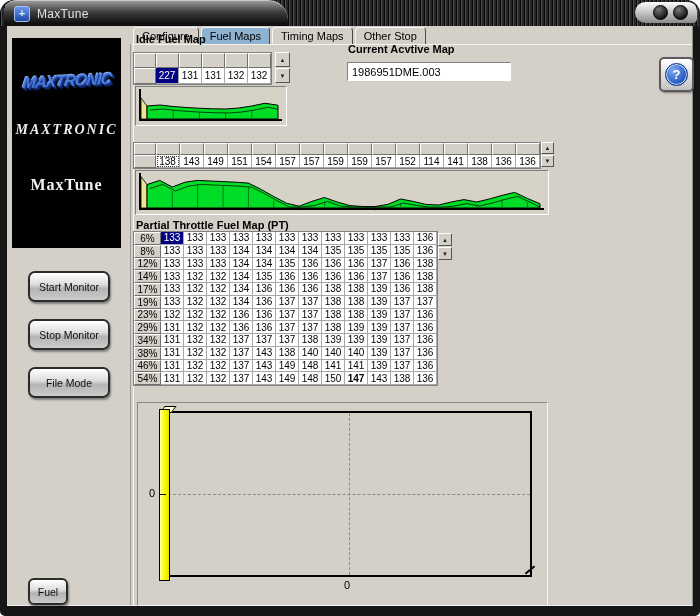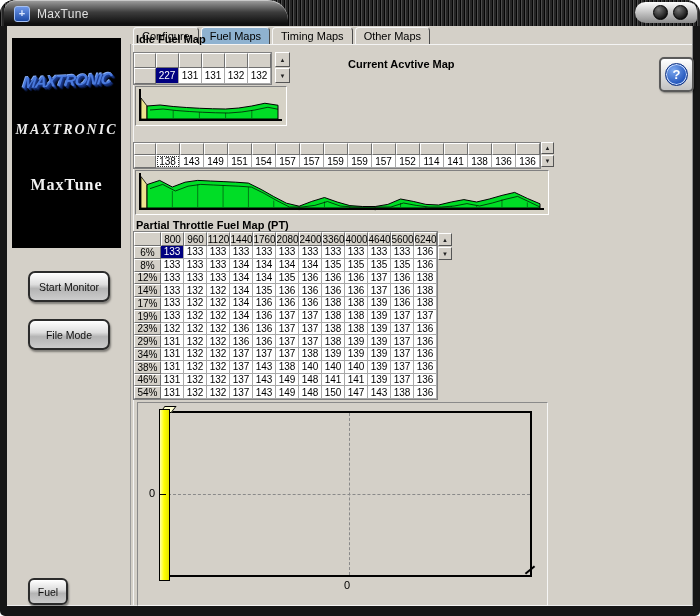--- a/index.html
+++ b/index.html
@@ -110,32 +110,33 @@
       <span class="win-btn"></span>
       <span class="win-btn"></span>
     </div>
   </div>
 
   <div class="client">
     <div class="tabrow" id="tabrow">
         <div class="tab">Configure</div>
         <div class="tab active">Fuel Maps</div>
         <div class="tab">Timing Maps</div>
-        <div class="tab">Other Maps</div>
+        <div class="tab">Other Stop</div>
       </div>
     <div class="page-top"></div>
     <div class="sep-v"></div>
 
     <div class="logo-panel">
       <div class="logo3d">MAXTRONIC</div>
       <div class="brandtx">MAXTRONIC</div>
       <div class="prodtx">MaxTune</div>
     </div>
     <div class="side-btns" id="side-btns">
         <button class="skin-btn">Start Monitor</button>
+        <button class="skin-btn">Stop Monitor</button>
         <button class="skin-btn">File Mode</button>
       </div>
     <button class="skin-btn exit-btn">Fuel</button>
 
     <div class="sect" style="left:129px;top:7px">Idle Fuel Map</div>
     <div class="grid" id="idle-grid" style="left: 126px; top: 26px; font-size: 11px;">
         <div class="grow">
           <div class="cell hcell" style="width: 22px; height: 15px;"></div>
           <div class="cell hcell" style="width: 23px; height: 15px;"></div>
           <div class="cell hcell" style="width: 23px; height: 15px;"></div>
@@ -163,21 +164,22 @@
           <polygon points="5,11 11,19 11,32 5,32" fill="#ece48e" stroke="#000" stroke-width="0.8"></polygon>
           <polygon points="11,32 11,19 24.1,18 37.2,19.5 50.3,20.5 63.4,21.25 76.5,21.75 89.6,22 102.7,21 115.8,19 128.9,16.25 142,18.25 142,32" fill="#00dd26" stroke="#000" stroke-width="1"></polygon>
           <polyline points="14,23 27.1,22 40.2,23.5 53.3,24.5 66.4,25.25 79.5,25.75 92.6,26 105.7,25 118.8,23 131.9,20.25 142,22.25" fill="none" stroke="#000" stroke-width="0.7"></polyline>
           <line x1="37.2" y1="23.5" x2="37.2" y2="31" stroke="rgba(0,0,0,.75)" stroke-width="0.6"></line>
           <line x1="63.4" y1="25.25" x2="63.4" y2="31" stroke="rgba(0,0,0,.75)" stroke-width="0.6"></line>
           <line x1="89.6" y1="26" x2="89.6" y2="31" stroke="rgba(0,0,0,.75)" stroke-width="0.6"></line>
           <line x1="115.8" y1="23" x2="115.8" y2="31" stroke="rgba(0,0,0,.75)" stroke-width="0.6"></line>
         </svg>
     </div>
 
-    <div class="sect" style="left:341px;top:32px">Current Acvtive Map</div>
+    <div class="sect" style="left:341px;top:17px">Current Acvtive Map</div>
+    <input class="mapbox" value="1986951DME.003" style="">
     <div class="help-btn">
       <div class="help-circ">?</div>
     </div>
 
     <div class="grid" id="wot-grid" style="left:126px;top:116px">
         <div class="grow">
           <div class="cell hcell" style="width: 22px; height: 12px;"></div>
           <div class="cell hcell" style="width: 24px; height: 12px;"></div>
           <div class="cell hcell" style="width: 24px; height: 12px;"></div>
           <div class="cell hcell" style="width: 24px; height: 12px;"></div>
@@ -240,35 +242,20 @@
           <line x1="315.258064516129" y1="35" x2="315.258064516129" y2="36" stroke="rgba(0,0,0,.75)" stroke-width="0.6"></line>
           <line x1="340.61290322580646" y1="35" x2="340.61290322580646" y2="36" stroke="rgba(0,0,0,.75)" stroke-width="0.6"></line>
           <line x1="365.96774193548384" y1="28.4" x2="365.96774193548384" y2="36" stroke="rgba(0,0,0,.75)" stroke-width="0.6"></line>
           <line x1="391.3225806451613" y1="31.4" x2="391.3225806451613" y2="36" stroke="rgba(0,0,0,.75)" stroke-width="0.6"></line>
         </svg>
     </div>
 
     <div class="sect" style="left:129px;top:193px">Partial Throttle Fuel Map (PT)</div>
     <div class="grid" id="pt-grid" style="left:126px;top:205px">
         <div class="grow">
-          <div class="cell hcell" style="width: 27px; height: 14px;"></div>
-          <div class="cell hcell" style="width: 23px; height: 14px;">800</div>
-          <div class="cell hcell" style="width: 23px; height: 14px;">960</div>
-          <div class="cell hcell" style="width: 23px; height: 14px;">1120</div>
-          <div class="cell hcell" style="width: 23px; height: 14px;">1440</div>
-          <div class="cell hcell" style="width: 23px; height: 14px;">1760</div>
-          <div class="cell hcell" style="width: 23px; height: 14px;">2080</div>
-          <div class="cell hcell" style="width: 23px; height: 14px;">2400</div>
-          <div class="cell hcell" style="width: 23px; height: 14px;">3360</div>
-          <div class="cell hcell" style="width: 23px; height: 14px;">4000</div>
-          <div class="cell hcell" style="width: 23px; height: 14px;">4640</div>
-          <div class="cell hcell" style="width: 23px; height: 14px;">5600</div>
-          <div class="cell hcell" style="width: 23px; height: 14px;">6240</div>
-        </div>
-        <div class="grow">
           <div class="cell hcell" style="width: 27px; height: 12.75px;">6%</div>
           <div class="cell sel" style="width: 23px; height: 12.75px;">133</div>
           <div class="cell" style="width: 23px; height: 12.75px;">133</div>
           <div class="cell" style="width: 23px; height: 12.75px;">133</div>
           <div class="cell" style="width: 23px; height: 12.75px;">133</div>
           <div class="cell" style="width: 23px; height: 12.75px;">133</div>
           <div class="cell" style="width: 23px; height: 12.75px;">133</div>
           <div class="cell" style="width: 23px; height: 12.75px;">133</div>
           <div class="cell" style="width: 23px; height: 12.75px;">133</div>
           <div class="cell" style="width: 23px; height: 12.75px;">133</div>
@@ -429,21 +416,21 @@
         <div class="grow">
           <div class="cell hcell" style="width: 27px; height: 12.75px;">54%</div>
           <div class="cell" style="width: 23px; height: 12.75px;">131</div>
           <div class="cell" style="width: 23px; height: 12.75px;">132</div>
           <div class="cell" style="width: 23px; height: 12.75px;">132</div>
           <div class="cell" style="width: 23px; height: 12.75px;">137</div>
           <div class="cell" style="width: 23px; height: 12.75px;">143</div>
           <div class="cell" style="width: 23px; height: 12.75px;">149</div>
           <div class="cell" style="width: 23px; height: 12.75px;">148</div>
           <div class="cell" style="width: 23px; height: 12.75px;">150</div>
-          <div class="cell" style="width: 23px; height: 12.75px;">147</div>
+          <div class="cell" style="width: 23px; height: 12.75px; font-weight: bold;">147</div>
           <div class="cell" style="width: 23px; height: 12.75px;">143</div>
           <div class="cell" style="width: 23px; height: 12.75px;">138</div>
           <div class="cell" style="width: 23px; height: 12.75px;">136</div>
         </div>
       </div>
     <div class="spinstack" style="left:431px;top:207px">
       <div class="spin" style="width:14px;height:13px">▲</div>
       <div class="spin" style="width:14px;height:13px">▼</div>
     </div>
 

